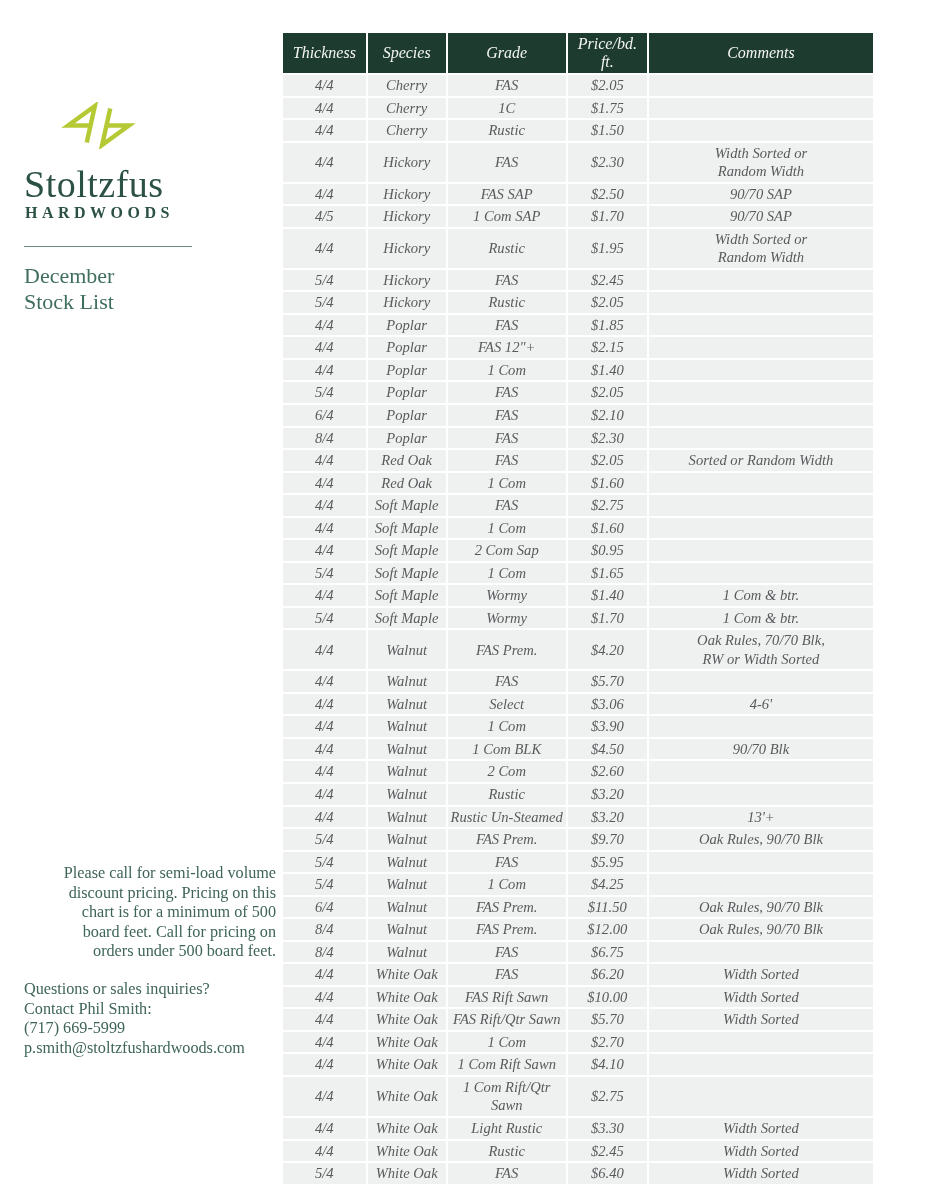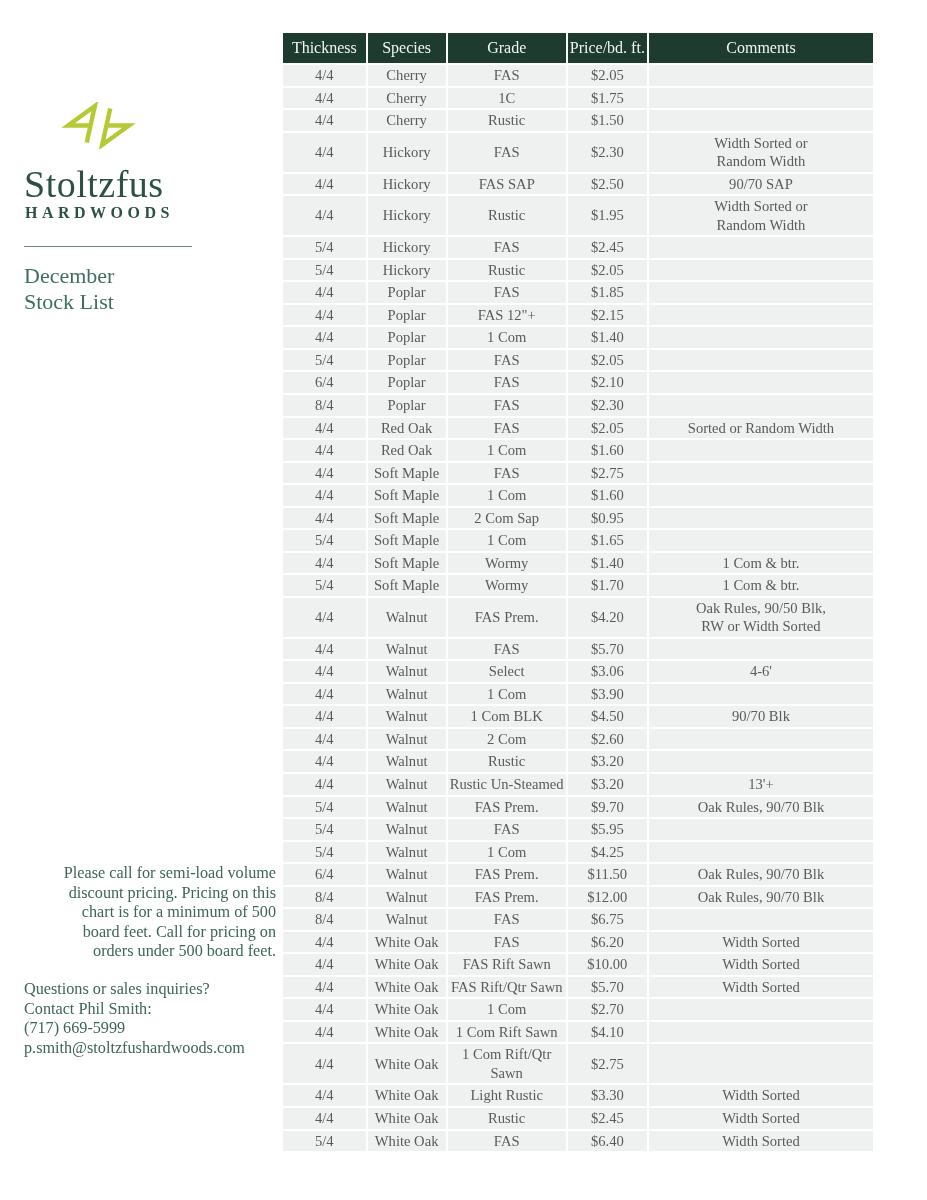--- a/index.html
+++ b/index.html
@@ -22,21 +22,21 @@
   .brand-name{position:absolute;left:0;top:162px;font-size:38px;color:var(--brand-green);letter-spacing:0.5px;}
   .brand-tagline{position:absolute;left:1px;top:204px;font-size:16px;font-weight:bold;letter-spacing:4.5px;color:var(--brand-green);}
   .divider{position:absolute;left:0;top:246px;width:168px;height:0;border-top:1px solid var(--rule-green);}
   .doc-title{position:absolute;left:0;top:263px;font-size:22px;font-weight:normal;line-height:1.18;color:var(--title-green);white-space:pre-line;}
   .note{position:absolute;left:0;width:252px;font-size:16.2px;line-height:1.21;color:var(--note-green);white-space:pre-line;}
   .note-pricing{top:864px;text-align:right;}
   .note-contact{top:980px;}
 
   
   .table-wrap{position:absolute;left:281px;top:31px;width:594px;}
-  table.stock{width:100%;border-collapse:separate;border-spacing:2px;table-layout:fixed;}
+  table.stock{width:100%;border-collapse:separate;border-spacing:2px;table-layout:fixed;font-style:italic;}
   table.stock th{
     background:var(--header-green);color:#f3f6f2;font-weight:normal;
     font-size:16px;height:30px;padding:2px 2px;text-align:center;vertical-align:middle;
   }
   table.stock td{
     background:var(--row-gray);color:var(--cell-text);
     font-size:14.6px;line-height:1.27;padding:1px 2px;text-align:center;vertical-align:middle;
     height:20px;white-space:pre-line;overflow:hidden;
   }
   col.c-thickness{width:14.2%;} col.c-species{width:13.4%;} col.c-grade{width:20.3%;}
@@ -120,20 +120,27 @@
 Random Width</td>
           </tr>
           <tr>
             <td>4/4</td>
             <td>Hickory</td>
             <td>FAS SAP</td>
             <td>$2.50</td>
             <td>90/70 SAP</td>
           </tr>
           <tr>
+            <td>4/5</td>
+            <td>Hickory</td>
+            <td>1 Com SAP</td>
+            <td>$1.70</td>
+            <td>90/70 SAP</td>
+          </tr>
+          <tr>
             <td>4/4</td>
             <td>Hickory</td>
             <td>Rustic</td>
             <td>$1.95</td>
             <td>Width Sorted or
 Random Width</td>
           </tr>
           <tr>
             <td>5/4</td>
             <td>Hickory</td>
@@ -244,21 +251,21 @@
             <td>Soft Maple</td>
             <td>Wormy</td>
             <td>$1.70</td>
             <td>1 Com &amp; btr.</td>
           </tr>
           <tr>
             <td>4/4</td>
             <td>Walnut</td>
             <td>FAS Prem.</td>
             <td>$4.20</td>
-            <td>Oak Rules, 90/50 Blk,
+            <td>Oak Rules, 70/70 Blk,
 RW or Width Sorted</td>
           </tr>
           <tr>
             <td>4/4</td>
             <td>Walnut</td>
             <td>FAS</td>
             <td>$5.70</td>
             <td></td>
           </tr>
           <tr>

